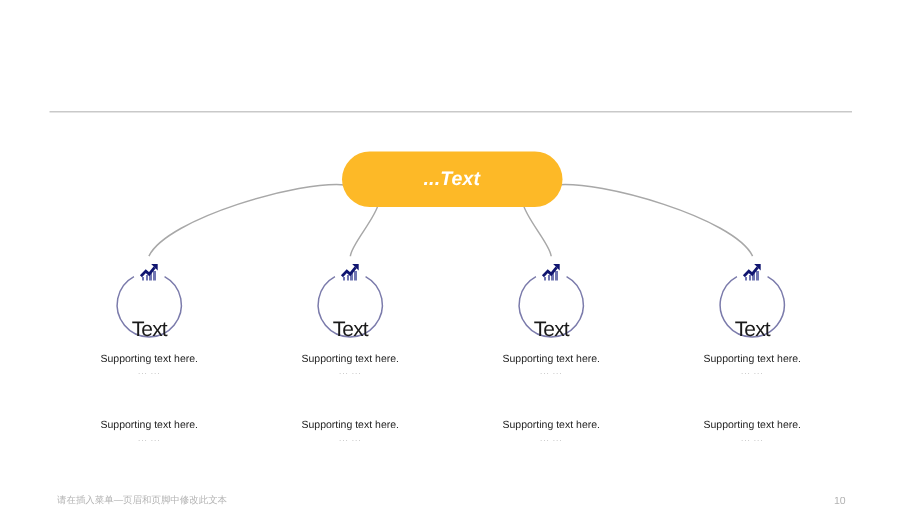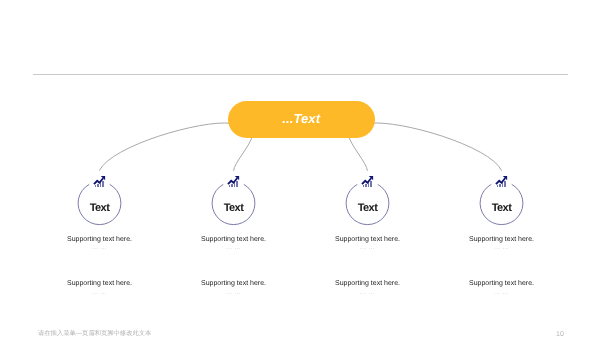--- a/index.html
+++ b/index.html
@@ -5,22 +5,22 @@
   html,body{margin:0;padding:0;}
   body{width:600px;height:337px;background:#fff;font-family:"Liberation Sans",sans-serif;overflow:hidden;-webkit-font-smoothing:antialiased;text-rendering:geometricPrecision;}
   .slide{position:relative;width:600px;height:337px;background:#fff;margin-top:24px;}
   .sup,.sub,.node-label,.pill-label,.footer,.pagenum{will-change:opacity;}
   .divider{position:absolute;left:33px;top:50px;width:535px;height:1px;background:#c9c9c9;}
   .svg-layer{position:absolute;left:0;top:0;width:600px;height:337px;}
   .pill{position:absolute;left:228px;top:76.5px;width:146.5px;height:37px;border-radius:18.5px;background:#FDB927;
         display:flex;align-items:center;justify-content:center;}
   .pill-label{position:relative;top:-1px;color:#fff;font-style:italic;font-weight:bold;font-size:13px;letter-spacing:.1px;}
   .node{position:absolute;top:157.5px;width:43px;height:43px;}
-  .node-label{position:absolute;left:0;top:5px;width:43px;height:43px;display:flex;align-items:center;justify-content:center;
-      font-size:11px;font-weight:bold;color:#1a1a1a;letter-spacing:-0.55px;}
+  .node-label{position:absolute;left:0;top:16px;width:43px;height:43px;display:flex;align-items:center;justify-content:center;
+      font-size:14px;font-weight:normal;color:#1a1a1a;letter-spacing:-0.55px;}
   .icon{position:absolute;top:150.4px;width:13.2px;height:12.4px;}
   .sup{position:absolute;width:120px;font-size:7px;color:#1f1f1f;text-align:center;white-space:nowrap;}
   .sub{position:absolute;width:120px;font-size:5.5px;color:#b0b0b0;letter-spacing:.6px;text-align:center;white-space:nowrap;}
   .footer{position:absolute;left:38px;top:304.5px;font-size:6.3px;color:#b3b3b3;}
   .pagenum{position:absolute;left:556px;top:306.5px;font-size:7px;color:#b3b3b3;}
 </style>
 </head>
 <body>
 
 <div class="slide">

